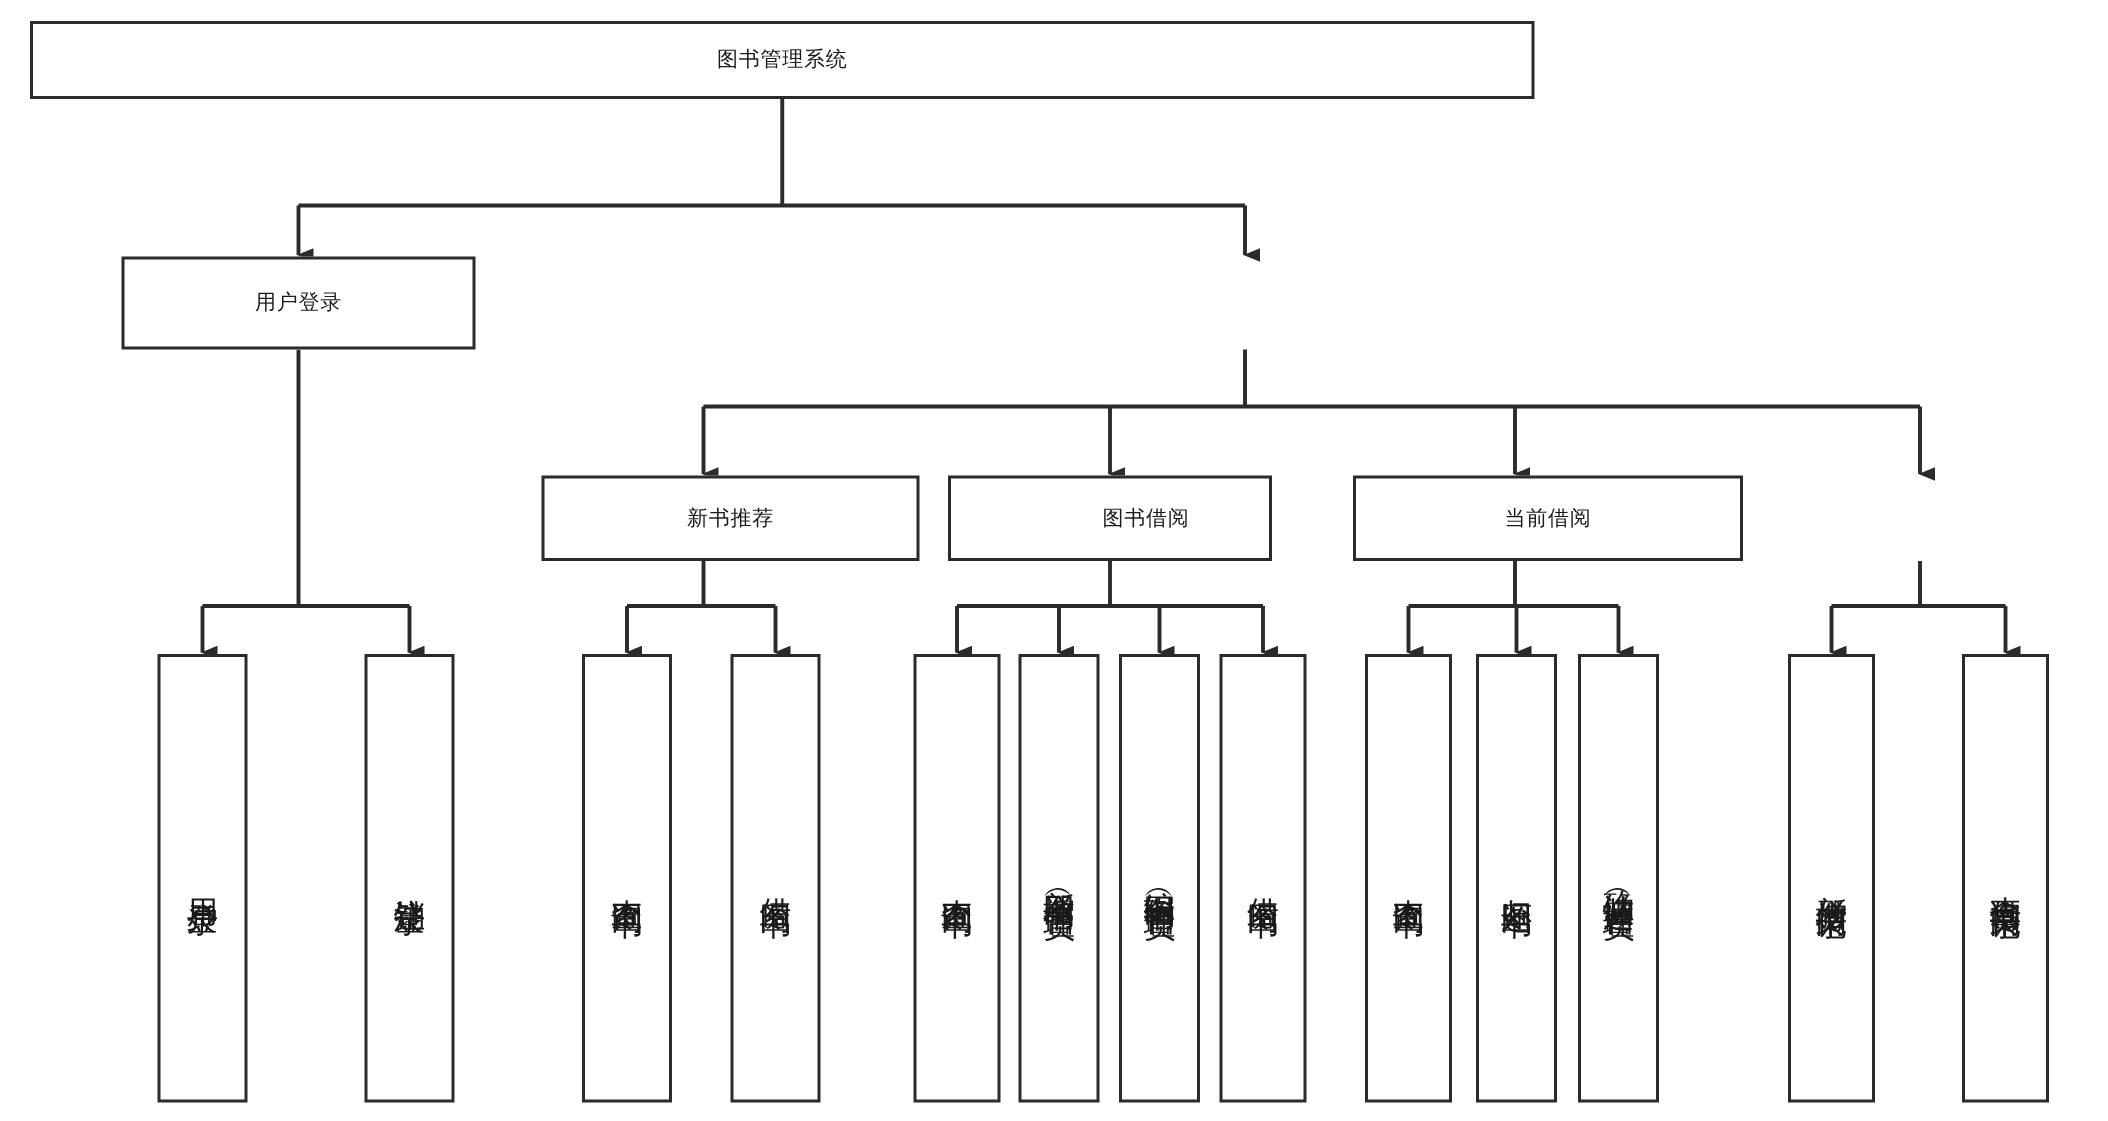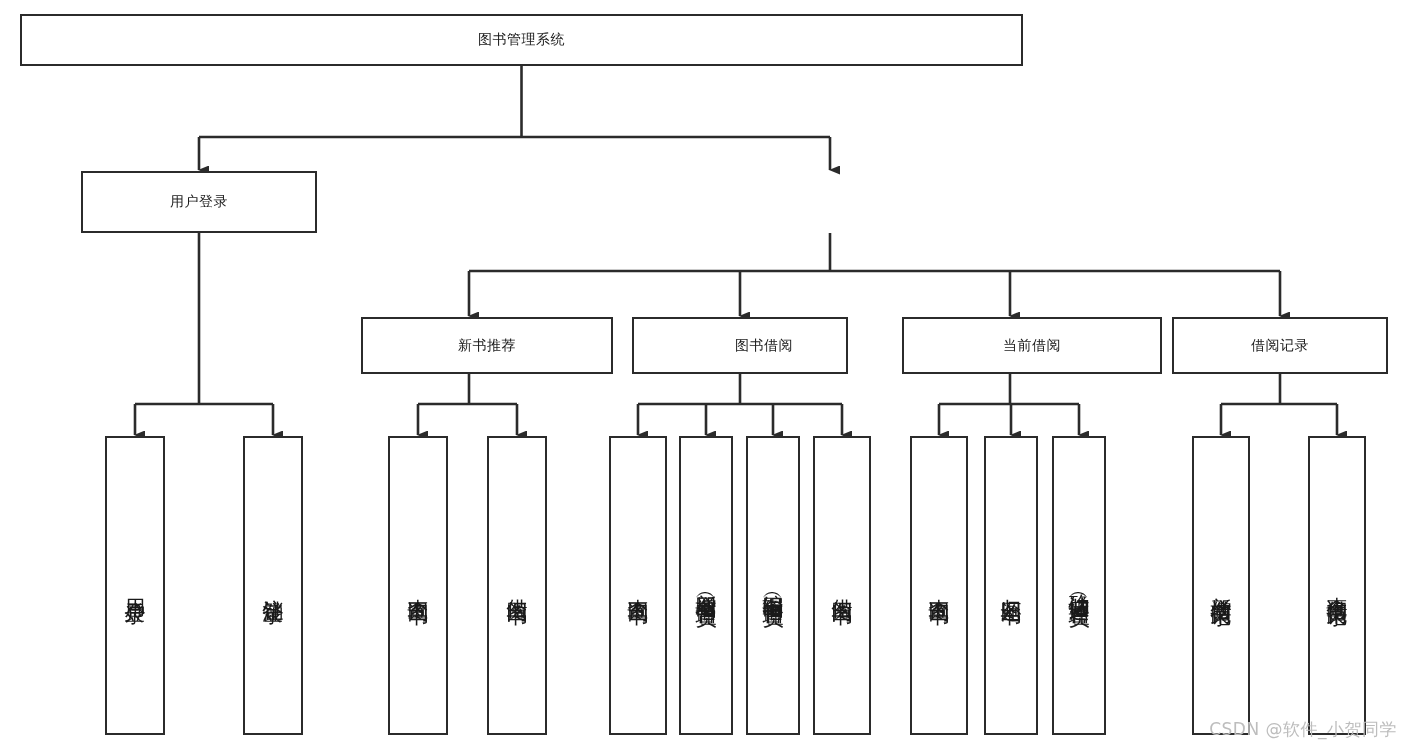--- a/index.html
+++ b/index.html
@@ -119,23 +119,20 @@
 
   <div class="node horiz" id="n-l3_new_book_rec" style="left: 361px; top: 317px; width: 252px; height: 57px;">
     <span class="txt">新书推荐</span>
   </div>
   <div class="node horiz" id="n-l3_book_borrow" style="left: 632px; top: 317px; width: 216px; height: 57px; padding-left: 48px;">
     <span class="txt">图书借阅</span>
   </div>
   <div class="node horiz" id="n-l3_current_borrow" style="left: 902px; top: 317px; width: 260px; height: 57px;">
     <span class="txt">当前借阅</span>
   </div>
-  <div class="node horiz" id="n-l3_borrow_record" style="left: 1172px; top: 317px; width: 216px; height: 57px;">
-    <span class="txt">借阅记录</span>
-  </div>
 
   <div class="node vert" id="n-l4_user_login" style="left: 105px; top: 436px; width: 60px; height: 299px;">
     <span class="txt">用户登录</span>
   </div>
   <div class="node vert" id="n-l4_user_logout" style="left: 243px; top: 436px; width: 60px; height: 299px;">
     <span class="txt">注销登录</span>
   </div>
 
   <div class="node vert" id="n-l4_query_book_a" style="left: 388px; top: 436px; width: 60px; height: 299px;">
     <span class="txt">查询图书</span>
@@ -167,14 +164,13 @@
     <span class="txt">确认归还（管理员）</span>
   </div>
 
   <div class="node vert" id="n-l4_add_record" style="left: 1192px; top: 436px; width: 58px; height: 299px;">
     <span class="txt">新增借阅记录</span>
   </div>
   <div class="node vert" id="n-l4_query_record" style="left: 1308px; top: 436px; width: 58px; height: 299px;">
     <span class="txt">查询借阅记录</span>
   </div>
 
-  <div class="watermark">CSDN @软件_小贺同学</div>
 </div>
 
 </body></html>

